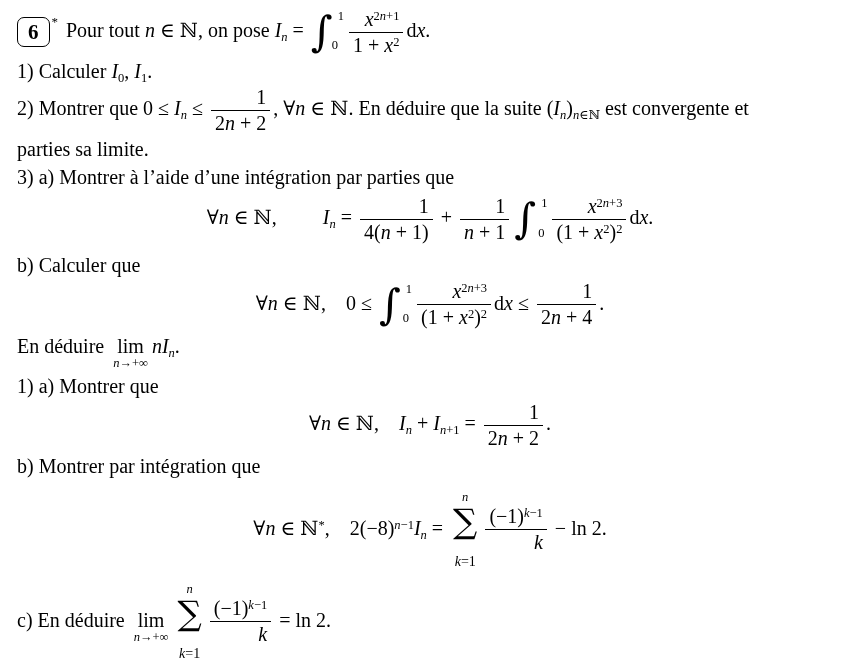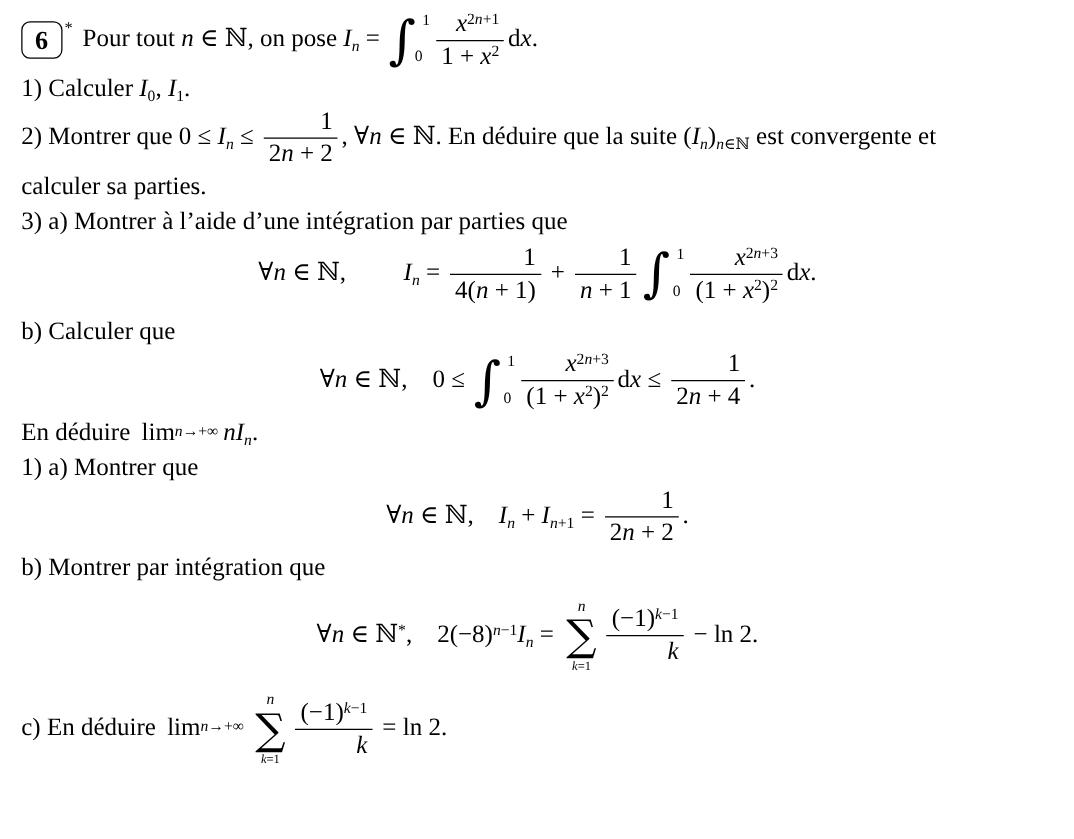--- a/index.html
+++ b/index.html
@@ -23,22 +23,22 @@
   .bigint{display:inline-flex;align-items:center;vertical-align:middle;margin:0 2px}
   .bigint .ig{font-size:42px;line-height:1.15;font-family:"DejaVu Serif","DejaVu Sans",serif}
   .ilims{display:inline-flex;flex-direction:column;justify-content:space-between;
     align-self:stretch;font-size:12.5px;padding:1px 0 3px}
   .ilims .iu{margin-left:5px}
   .ilims .id{margin-left:-1px}
   .bigop{display:inline-flex;flex-direction:column;align-items:center;
     vertical-align:middle;margin:0 5px;line-height:1}
   .bigop .bt{font-size:12.5px;margin-bottom:1px}
   .bigop .bg{font-size:34px;line-height:1.05;font-family:"DejaVu Serif","DejaVu Sans",serif}
-  .bigop .bb{font-size:10px;margin-top:1px}
-  .limop{display:inline-flex;flex-direction:row;align-items:center;margin:0 4px;line-height:1.1}
+  .bigop .bb{font-size:14px;margin-top:15px}
+  .limop{display:inline-flex;flex-direction:column;align-items:center;margin:0 4px;line-height:1.1}
   .limop .lb{font-size:12.5px}
   .display{text-align:center;white-space:nowrap}
   #d3a{margin:5px 0 9px}
   #d3b{margin:3px 0 5px}
   #d4a{margin:3px 0 5px}
   #d4b{margin:12px 0 14px}
   #rowq4c{margin-top:10px}
   .gap-lg{display:inline-block;width:46px}
   .gap-md{display:inline-block;width:20px}
 </style>
@@ -58,21 +58,21 @@
   </div>
 
   <div class="row">
     <span>1) Calculer </span><span class="v">I</span><sub class="b">0</sub><span>, </span><span class="v">I</span><sub class="b">1</sub><span>.</span>
   </div>
 
   <div class="row">
     <span>2) Montrer que 0 ≤ </span><span class="v">I</span><sub class="b v">n</sub><span> ≤ </span><span class="frac"><span class="fn">1</span><span class="fd"><span>2</span><span class="v">n</span><span> + 2</span></span></span><span>, </span><span>∀</span><span class="v">n</span><span> ∈ ℕ. En déduire que la suite (</span><span class="v">I</span><sub class="b v">n</sub><span>)</span><sub class="b"><span class="v">n</span><span>∈ℕ</span></sub><span> est convergente et</span>
   </div>
   <div class="row">
-    <span>calculer sa parties.</span>
+    <span>parties sa limite.</span>
   </div>
 
   <div class="row">
     <span>3) a) Montrer à l’aide d’une intégration par parties que</span>
   </div>
 
   <div class="display" id="d3a">
     <span>∀</span><span class="v">n</span><span> ∈ ℕ,</span><span class="gap-lg"></span><span class="v">I</span><sub class="b v">n</sub><span> = </span><span class="frac"><span class="fn">1</span><span class="fd"><span>4(</span><span class="v">n</span><span> + 1)</span></span></span><span> + </span><span class="frac"><span class="fn">1</span><span class="fd"><span></span><span class="v">n</span><span> + 1</span></span></span><span class="bigint">
         <span class="ig">∫</span>
         <span class="ilims">

